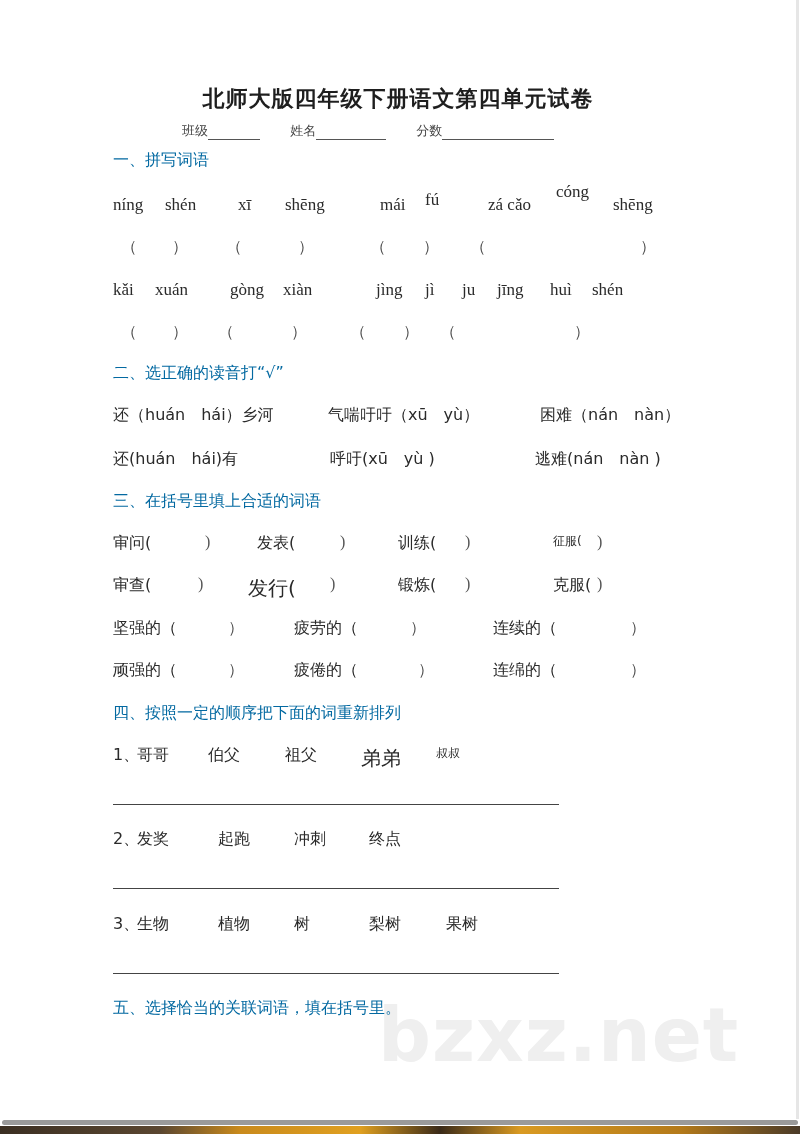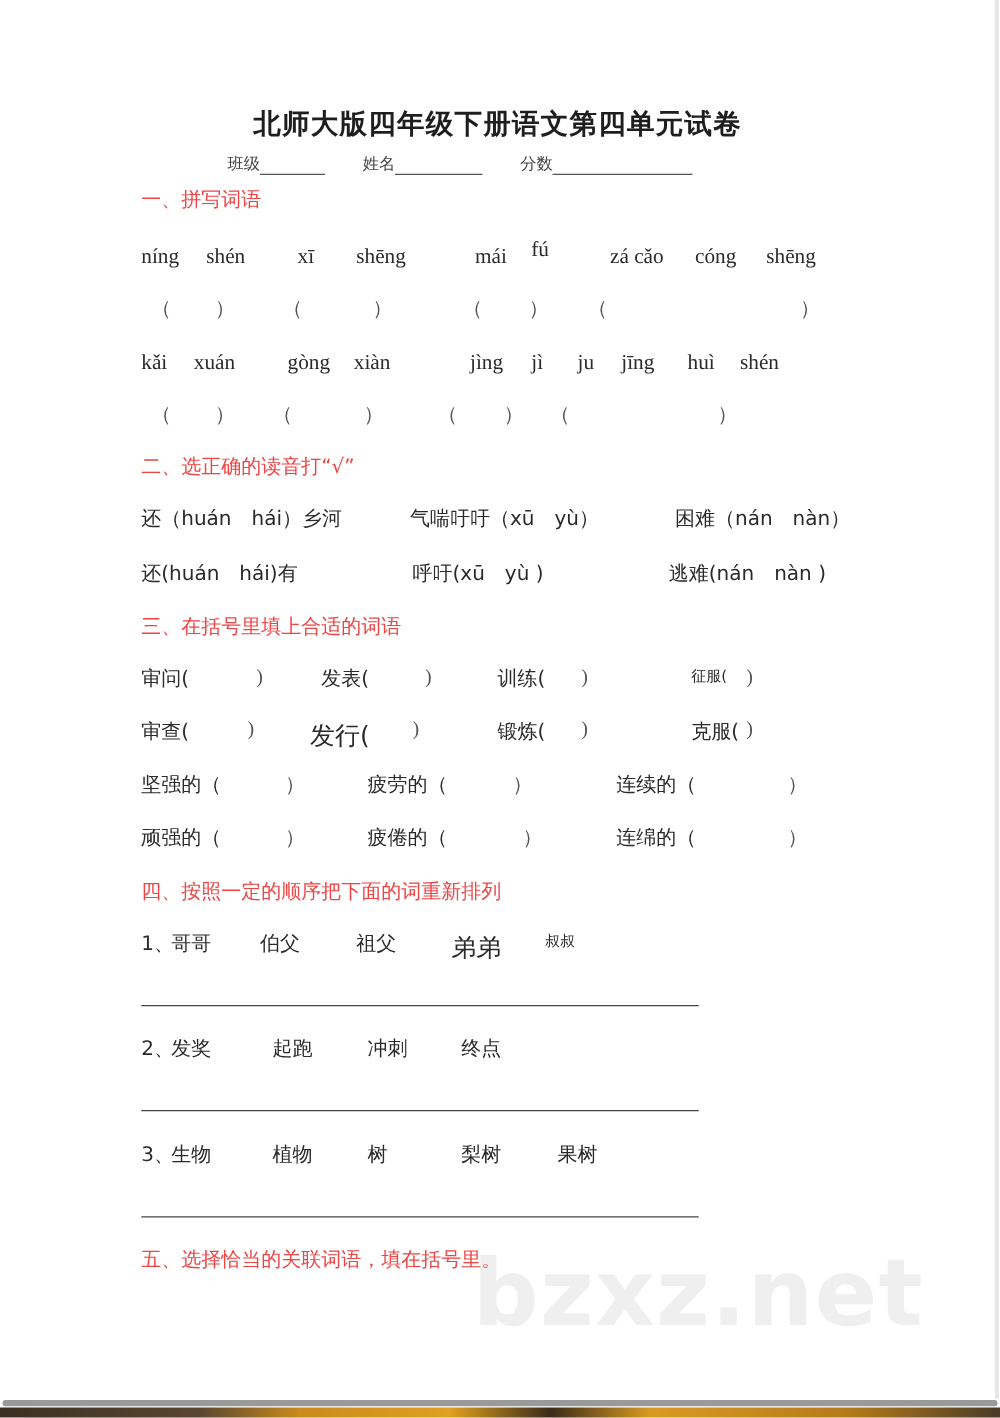--- a/index.html
+++ b/index.html
@@ -20,21 +20,21 @@
   }
   .info {
     position:absolute; top:122px; left:182px; font-size:13px; color:#444;
     font-family: "DejaVu Sans", "Liberation Sans", sans-serif;
   }
   .info .field { display:inline-block; margin-right:26px; }
   .info .blank { display:inline-block; border-bottom:1px solid #555; height:13px; vertical-align:bottom; }
   .line {
     position:absolute; left:113px; font-size:16px; white-space:nowrap; color:#2a2a2a;
   }
-  .heading { font-family: "DejaVu Sans", "Liberation Sans", sans-serif; font-size:16px; color:#ef4444; }
+  .heading { font-family: "DejaVu Sans", "Liberation Sans", sans-serif; font-size:16px; color:#0369a1; }
   .cn { font-family: "DejaVu Sans", "Liberation Sans", sans-serif; }
   .abs { position:absolute; white-space:nowrap; }
   .pinyin { font-family:Liberation Serif, serif; font-size:17px; }
   .paren { font-family:"Liberation Serif","DejaVu Serif",serif; font-size:16px; color:#555; }
   .answer-line { position:absolute; left:113px; width:446px; height:0; border-top:1.5px solid #444; }
   .watermark {
     position:absolute; left:378px; top:992px; font-family:"DejaVu Sans","Liberation Sans",sans-serif;
     font-weight:bold; font-size:74px; color:#efefef; letter-spacing:1px; z-index:0;
   }
   .content { position:relative; z-index:1; }
@@ -67,21 +67,21 @@
     <div class="line heading" style="top:150px">一、拼写词语</div>
 
     <div>
       <span class="abs pinyin" style="left:113px;top:195px">níng</span>
       <span class="abs pinyin" style="left:165px;top:195px">shén</span>
       <span class="abs pinyin" style="left:238px;top:195px">xī</span>
       <span class="abs pinyin" style="left:285px;top:195px">shēng</span>
       <span class="abs pinyin" style="left:380px;top:195px">mái</span>
       <span class="abs pinyin" style="left:425px;top:190px">fú</span>
       <span class="abs pinyin" style="left:488px;top:195px">zá cǎo</span>
-      <span class="abs pinyin" style="left:556px;top:195px">cóng</span>
+      <span class="abs pinyin" style="left:556px;top:182px">cóng</span>
       <span class="abs pinyin" style="left:613px;top:195px">shēng</span>
     </div>
     <div>
       <span class="abs paren" style="left:121px;top:237px">（</span>
       <span class="abs paren" style="left:172px;top:237px">）</span>
       <span class="abs paren" style="left:226px;top:237px">（</span>
       <span class="abs paren" style="left:298px;top:237px">）</span>
       <span class="abs paren" style="left:370px;top:237px">（</span>
       <span class="abs paren" style="left:423px;top:237px">）</span>
       <span class="abs paren" style="left:470px;top:237px">（</span>

